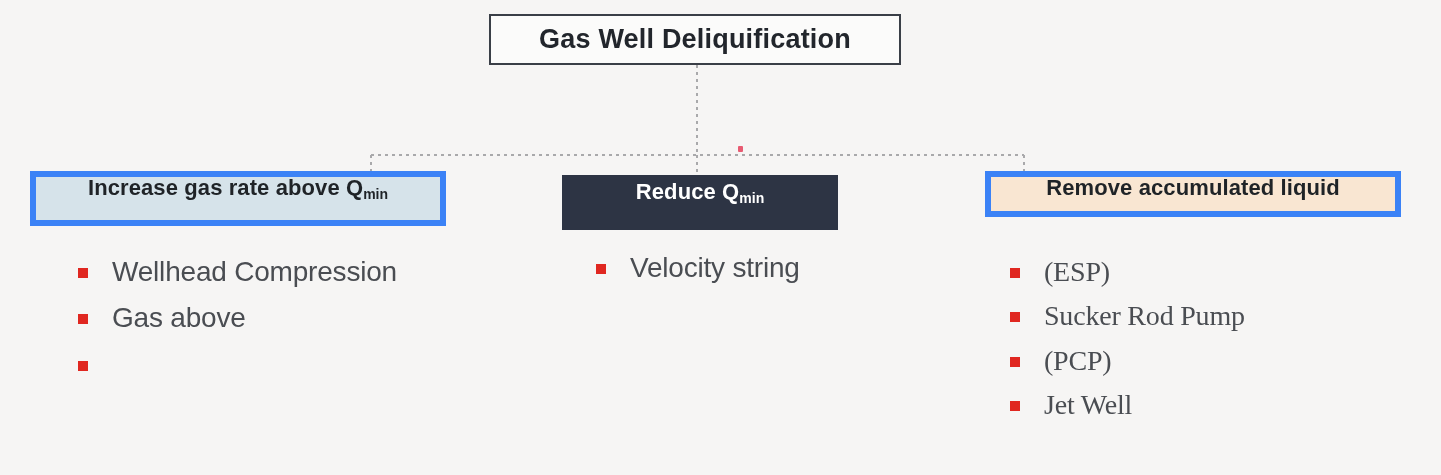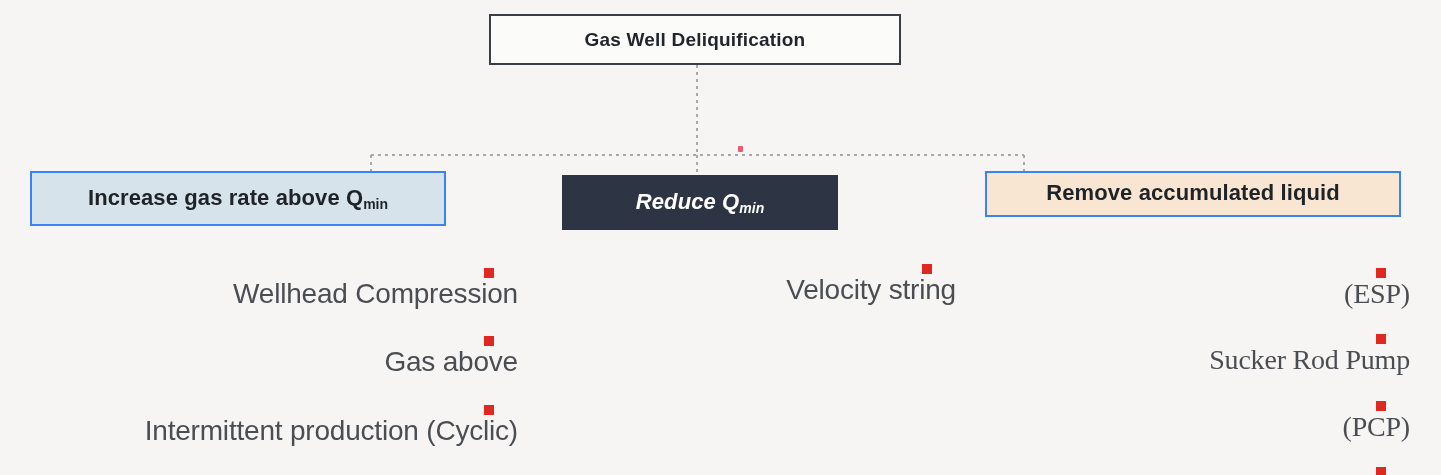--- a/index.html
+++ b/index.html
@@ -53,36 +53,36 @@
     width: 412px;
     height: 51px;
     box-sizing: border-box;
     background: #fbfbfa;
     border: 2px solid #3a3f47;
     display: flex;
     align-items: center;
     justify-content: center;
   }
   .root-box .root-title {
-    font-size: 19px;
+    font-size: 27px;
     font-weight: bold;
     color: #22262c;
     letter-spacing: .2px;
     white-space: nowrap;
     text-align: right;
   }
 
   
   .cat-box {
     position: absolute;
     box-sizing: border-box;
     display: flex;
-    align-items: center;
+    align-items: flex-start;
     justify-content: center;
-    border: 2px solid #3b82f6;
+    border: 6px solid #3b82f6;
   }
   .cat-box .cat-label {
     font-size: 22px;
     font-weight: bold;
     letter-spacing: .1px;
     white-space: nowrap;
     line-height: 1;
   }
   .cat-label .sub {
     font-size: 14px;
@@ -93,21 +93,20 @@
   .cat-box.c1 {
     left: 30px;  top: 171px;  width: 416px; height: 55px;
     background: #d6e3ea;
   }
   .cat-box.c1 .cat-label { color: #1f2327; }
 
   .cat-box.c2 {
     left: 562px; top: 175px;  width: 276px; height: 55px;
     background: #2d3444;
     border-color: #2d3444;
-    font-style: italic;
   }
   .cat-box.c2 .cat-label { color: #ffffff; }
 
   .cat-box.c3 {
     left: 985px; top: 171px;  width: 416px; height: 46px;
     background: #f9e6d2;
   }
   .cat-box.c3 .cat-label { color: #1f2327; }
 
   
@@ -116,23 +115,22 @@
     margin: 0;
     padding: 0;
     list-style: none;
   }
   .bullet-list.l1 { left: 78px;  top: 256px; width: 440px; }
   .bullet-list.l2 { left: 596px; top: 252px; width: 360px; }
   .bullet-list.l3 { left: 1010px; top: 256px; width: 400px; font-family: Liberation Serif, serif; }
 
   .bullet-item {
     display: flex;
-    align-items: flex-end;
+    align-items: flex-start;
     margin-bottom: 15px;
-    flex-direction: column;
   }
   .bullet-list.l3 .bullet-item { margin-bottom: 13px; }
 
   .bullet-marker {
     flex: 0 0 auto;
     width: 10px;
     height: 10px;
     background: #e02720;
     margin-top: 12px;
     margin-right: 24px;
@@ -186,21 +184,20 @@
     <li class="bullet-item">
       <span class="bullet-marker"></span>
       <span class="bullet-text">Wellhead Compression</span>
     </li>
     <li class="bullet-item">
       <span class="bullet-marker"></span>
       <span class="bullet-text">Gas above</span>
     </li>
     <li class="bullet-item">
       <span class="bullet-marker"></span>
-      <span class="bullet-text">Intermittent production (Cyclic)</span>
     </li>
   </ul>
 
   <ul class="bullet-list l2">
     <li class="bullet-item">
       <span class="bullet-marker"></span>
       <span class="bullet-text">Velocity string</span>
     </li>
   </ul>
 

